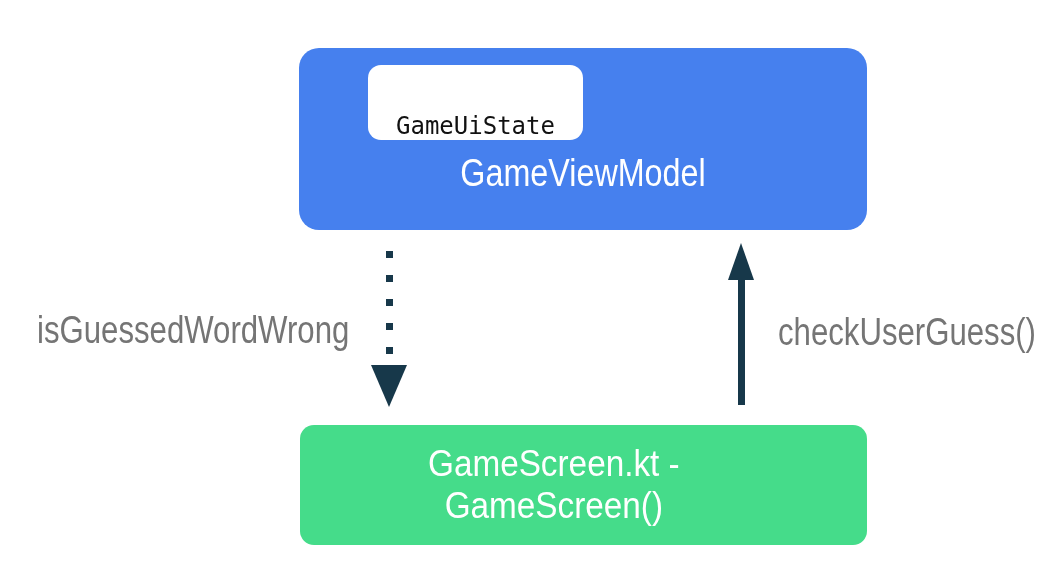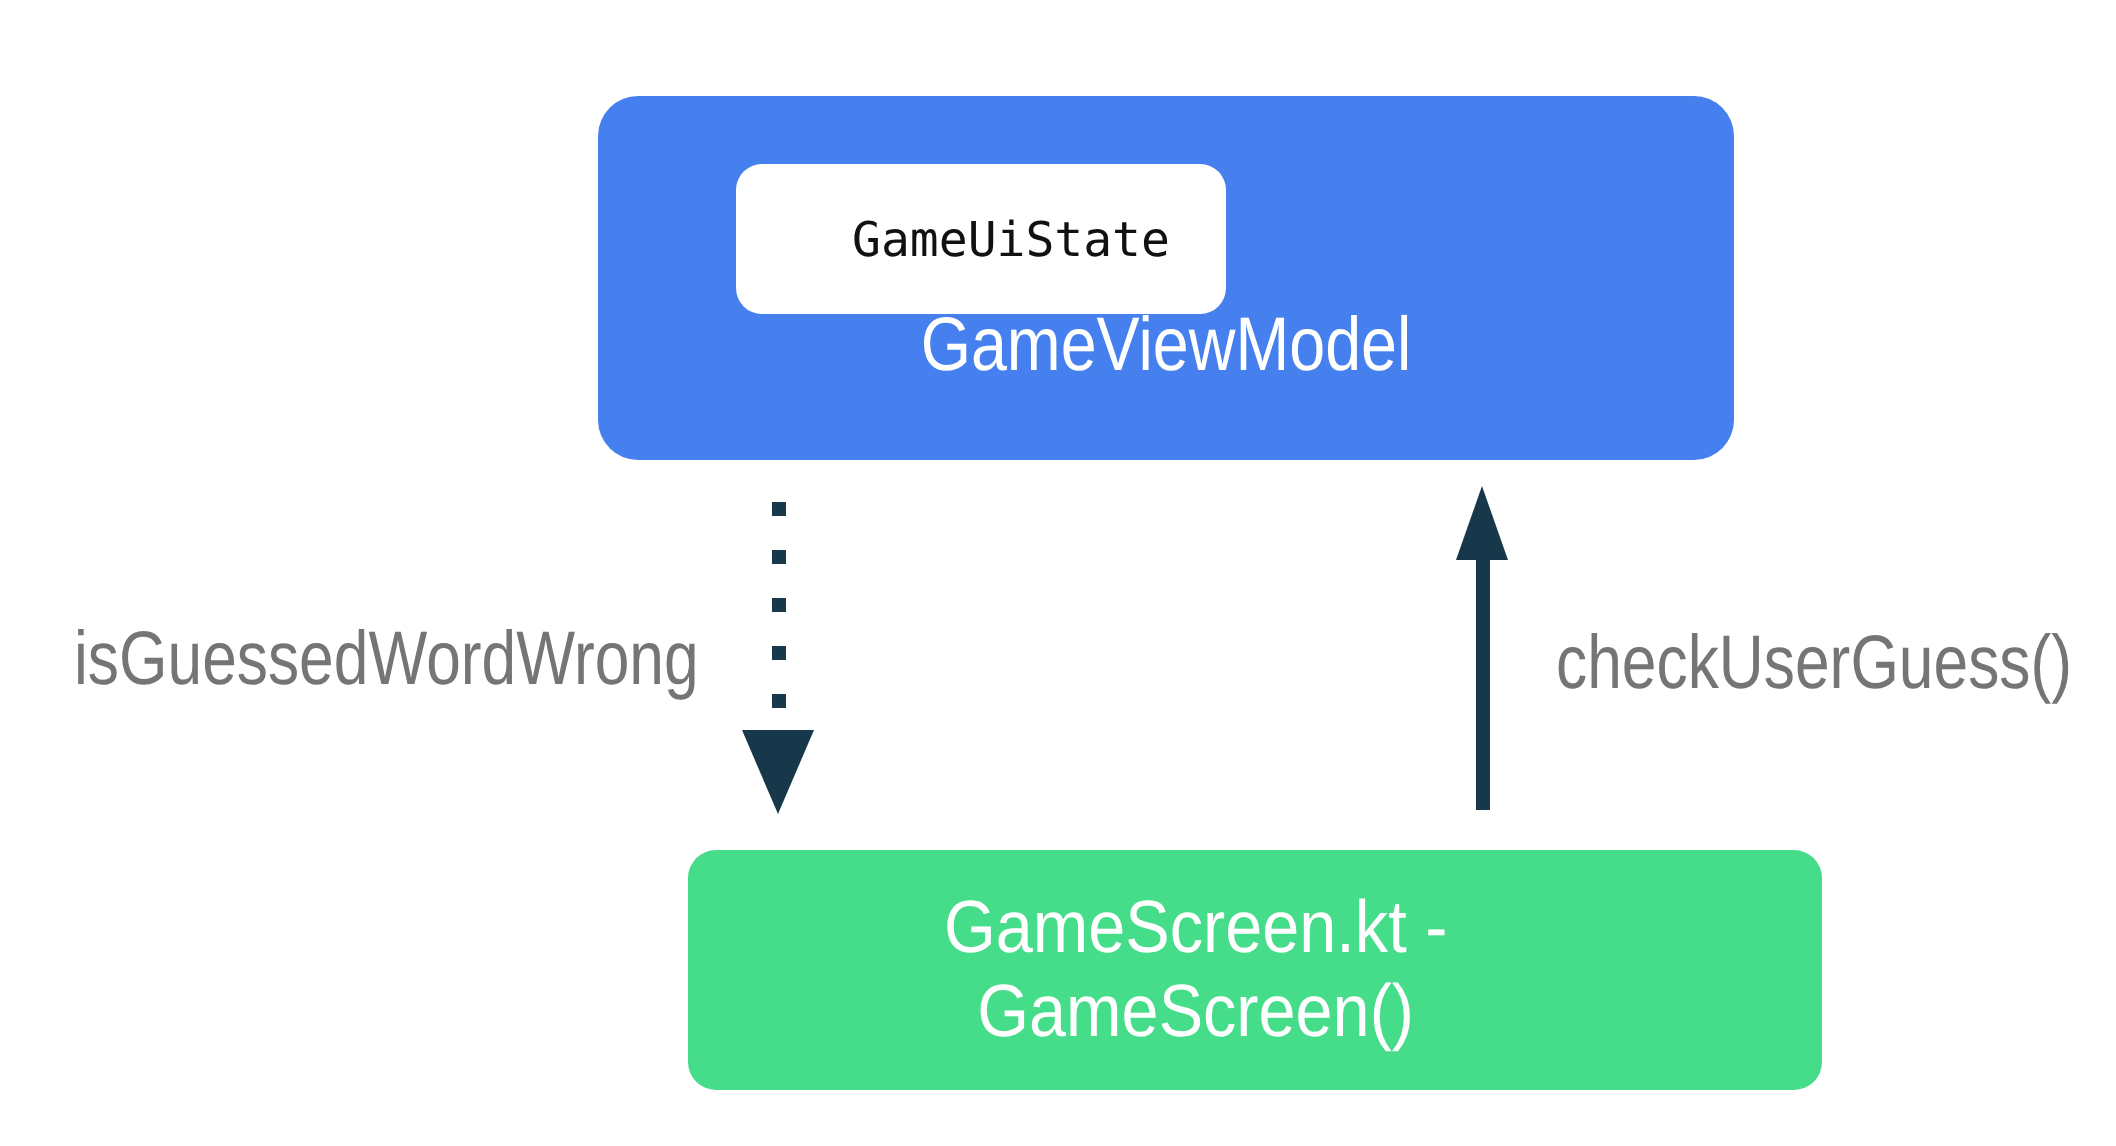--- a/index.html
+++ b/index.html
@@ -22,29 +22,28 @@
     left: 299px;
     top: 48px;
     width: 568px;
     height: 182px;
     background: #4680EE;
     border-radius: 20px;
   }
   .state-chip {
     position: absolute;
     left: 69px;
-    top: 34px;
+    top: 17px;
     width: 215px;
     height: 75px;
     background: #ffffff;
     border-radius: 13px;
     display: flex;
-    align-items: center;
+    align-items: flex-end;
     justify-content: center;
-    padding-left: 30px;
   }
   .state-chip span {
     font-family: "DejaVu Sans Mono", monospace;
     font-size: 24px;
     color: #111111;
     white-space: nowrap;
   }
   .vm-title {
     position: absolute;
     left: 0;
@@ -64,21 +63,20 @@
     position: absolute;
     left: 300px;
     top: 425px;
     width: 567px;
     height: 120px;
     background: #45DC8A;
     border-radius: 14px;
     display: flex;
     align-items: center;
     justify-content: center;
-    margin-left: 44px;
   }
   .screen-label {
     text-align: center;
     font-size: 37px;
     line-height: 42px;
     color: #ffffff;
     transform: translateX(-30px) scaleX(0.9);
     transform-origin: center;
     white-space: nowrap;
   }

